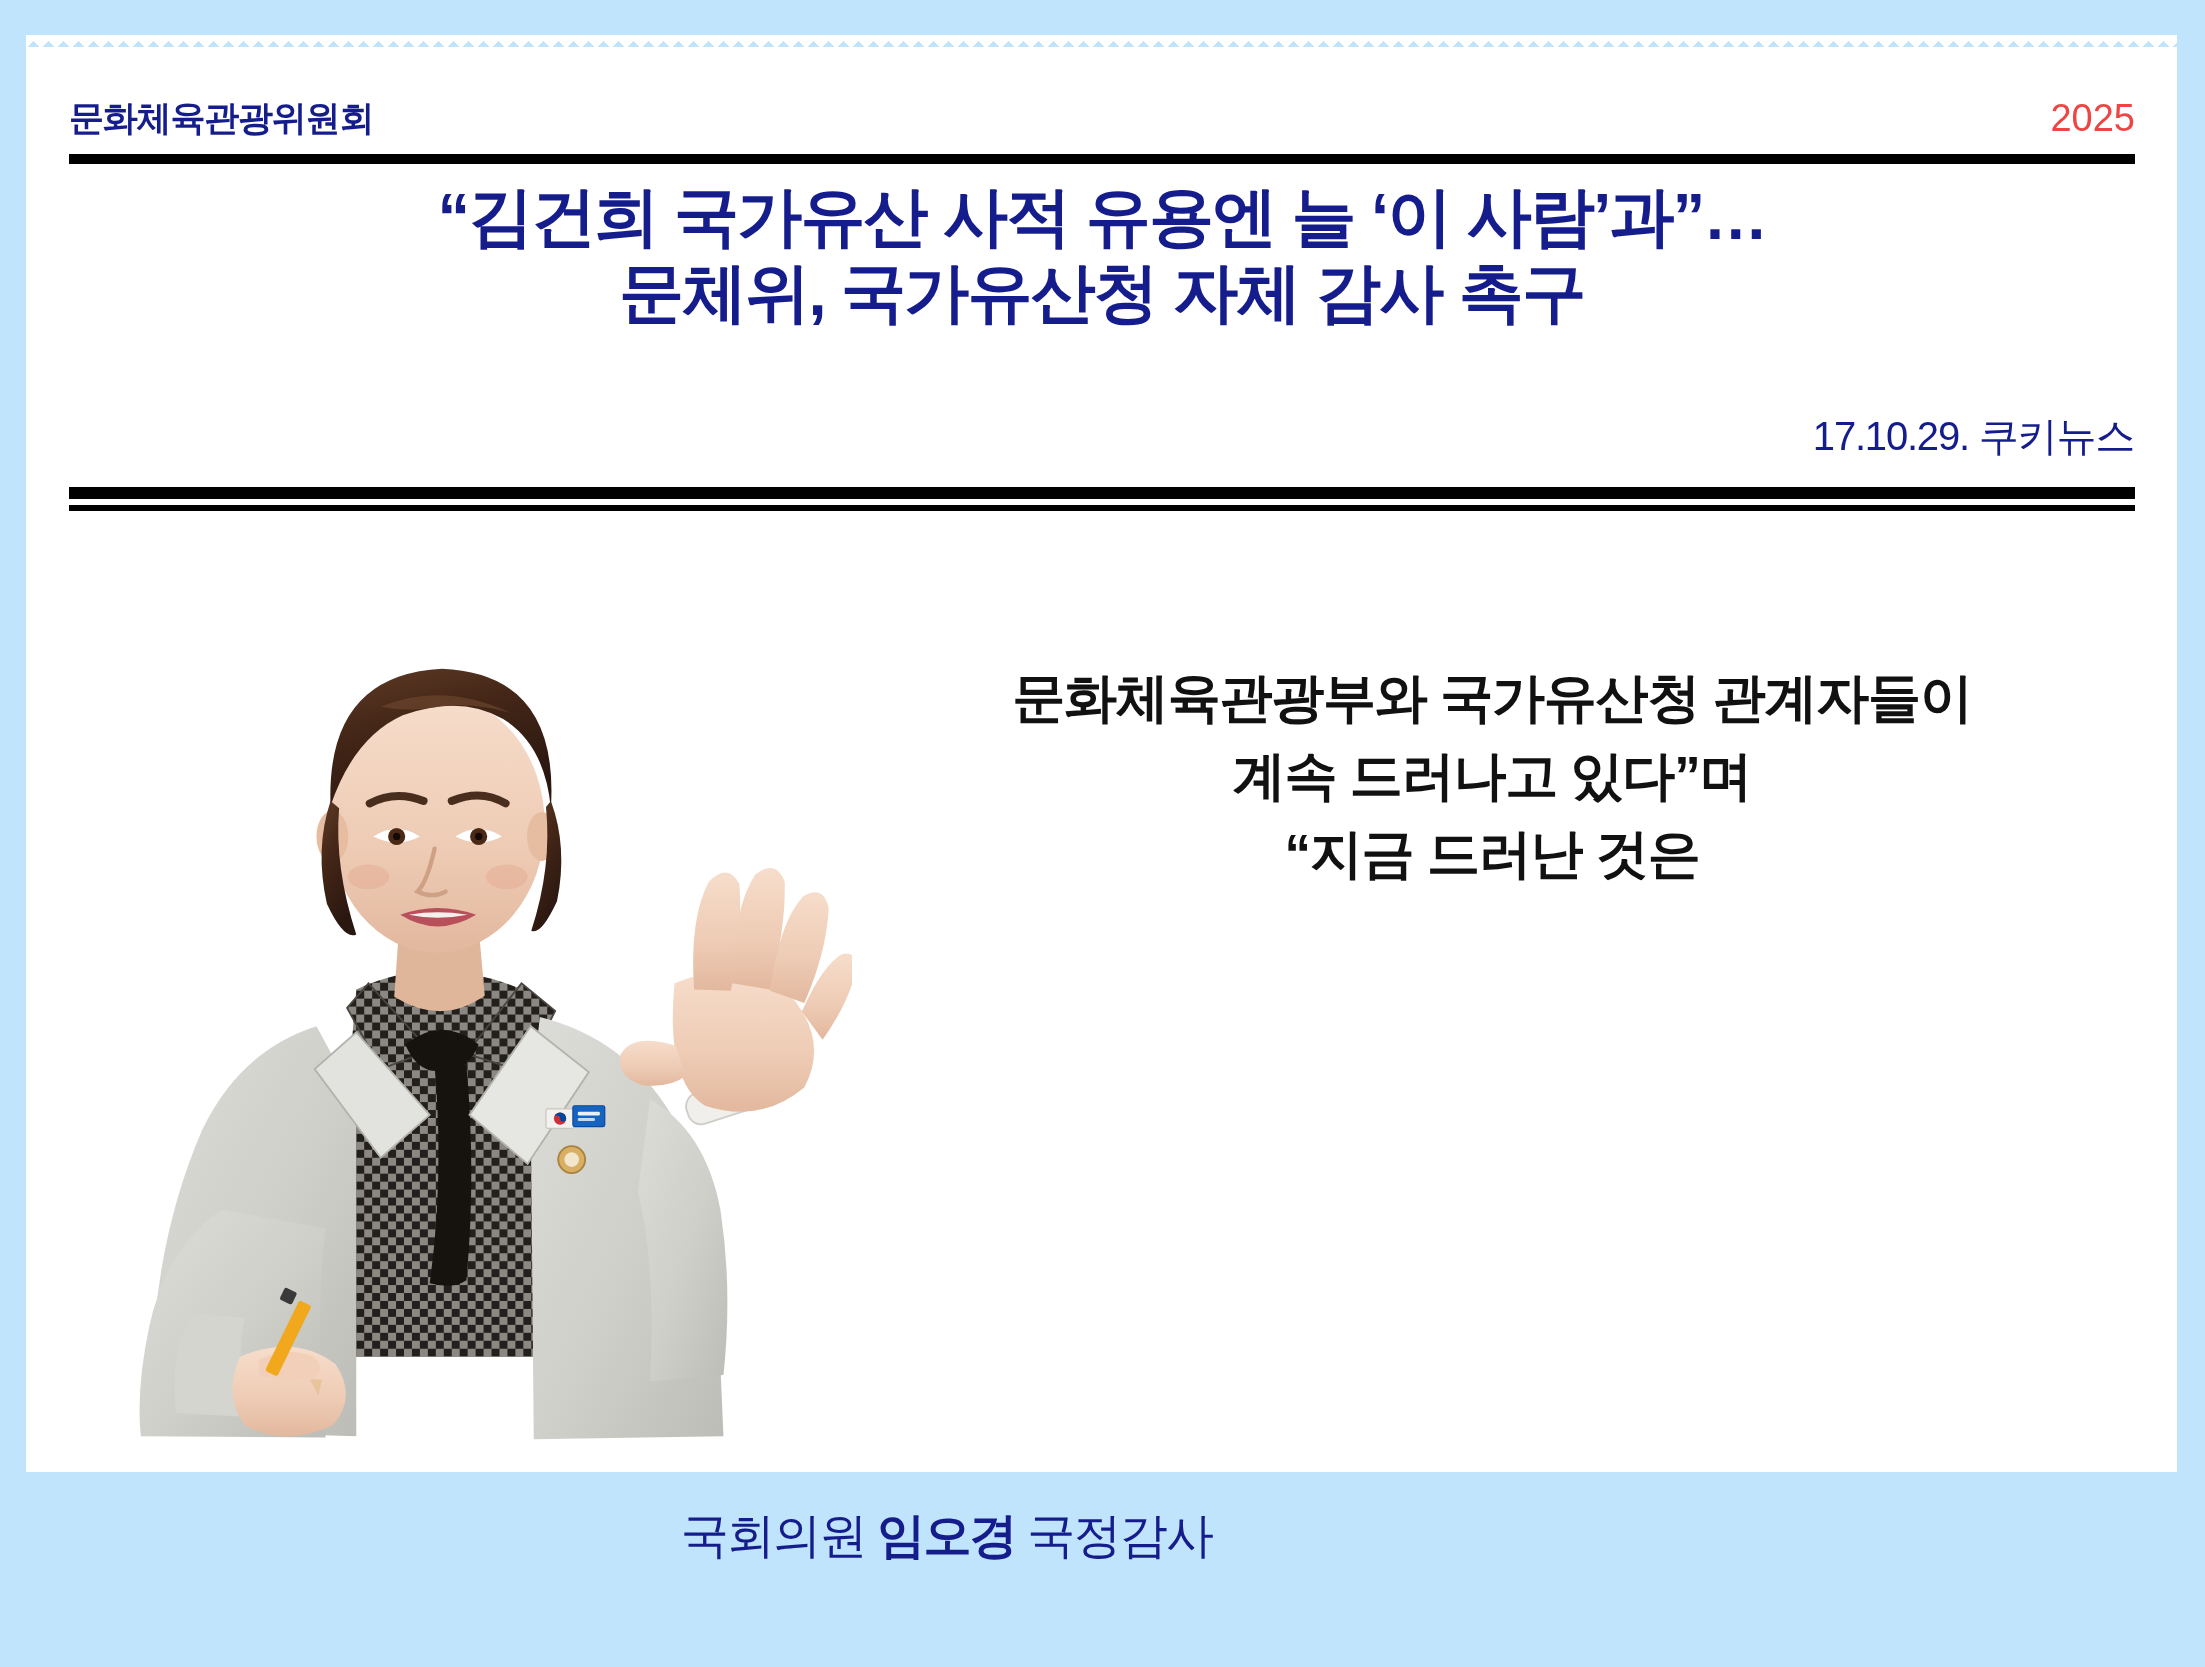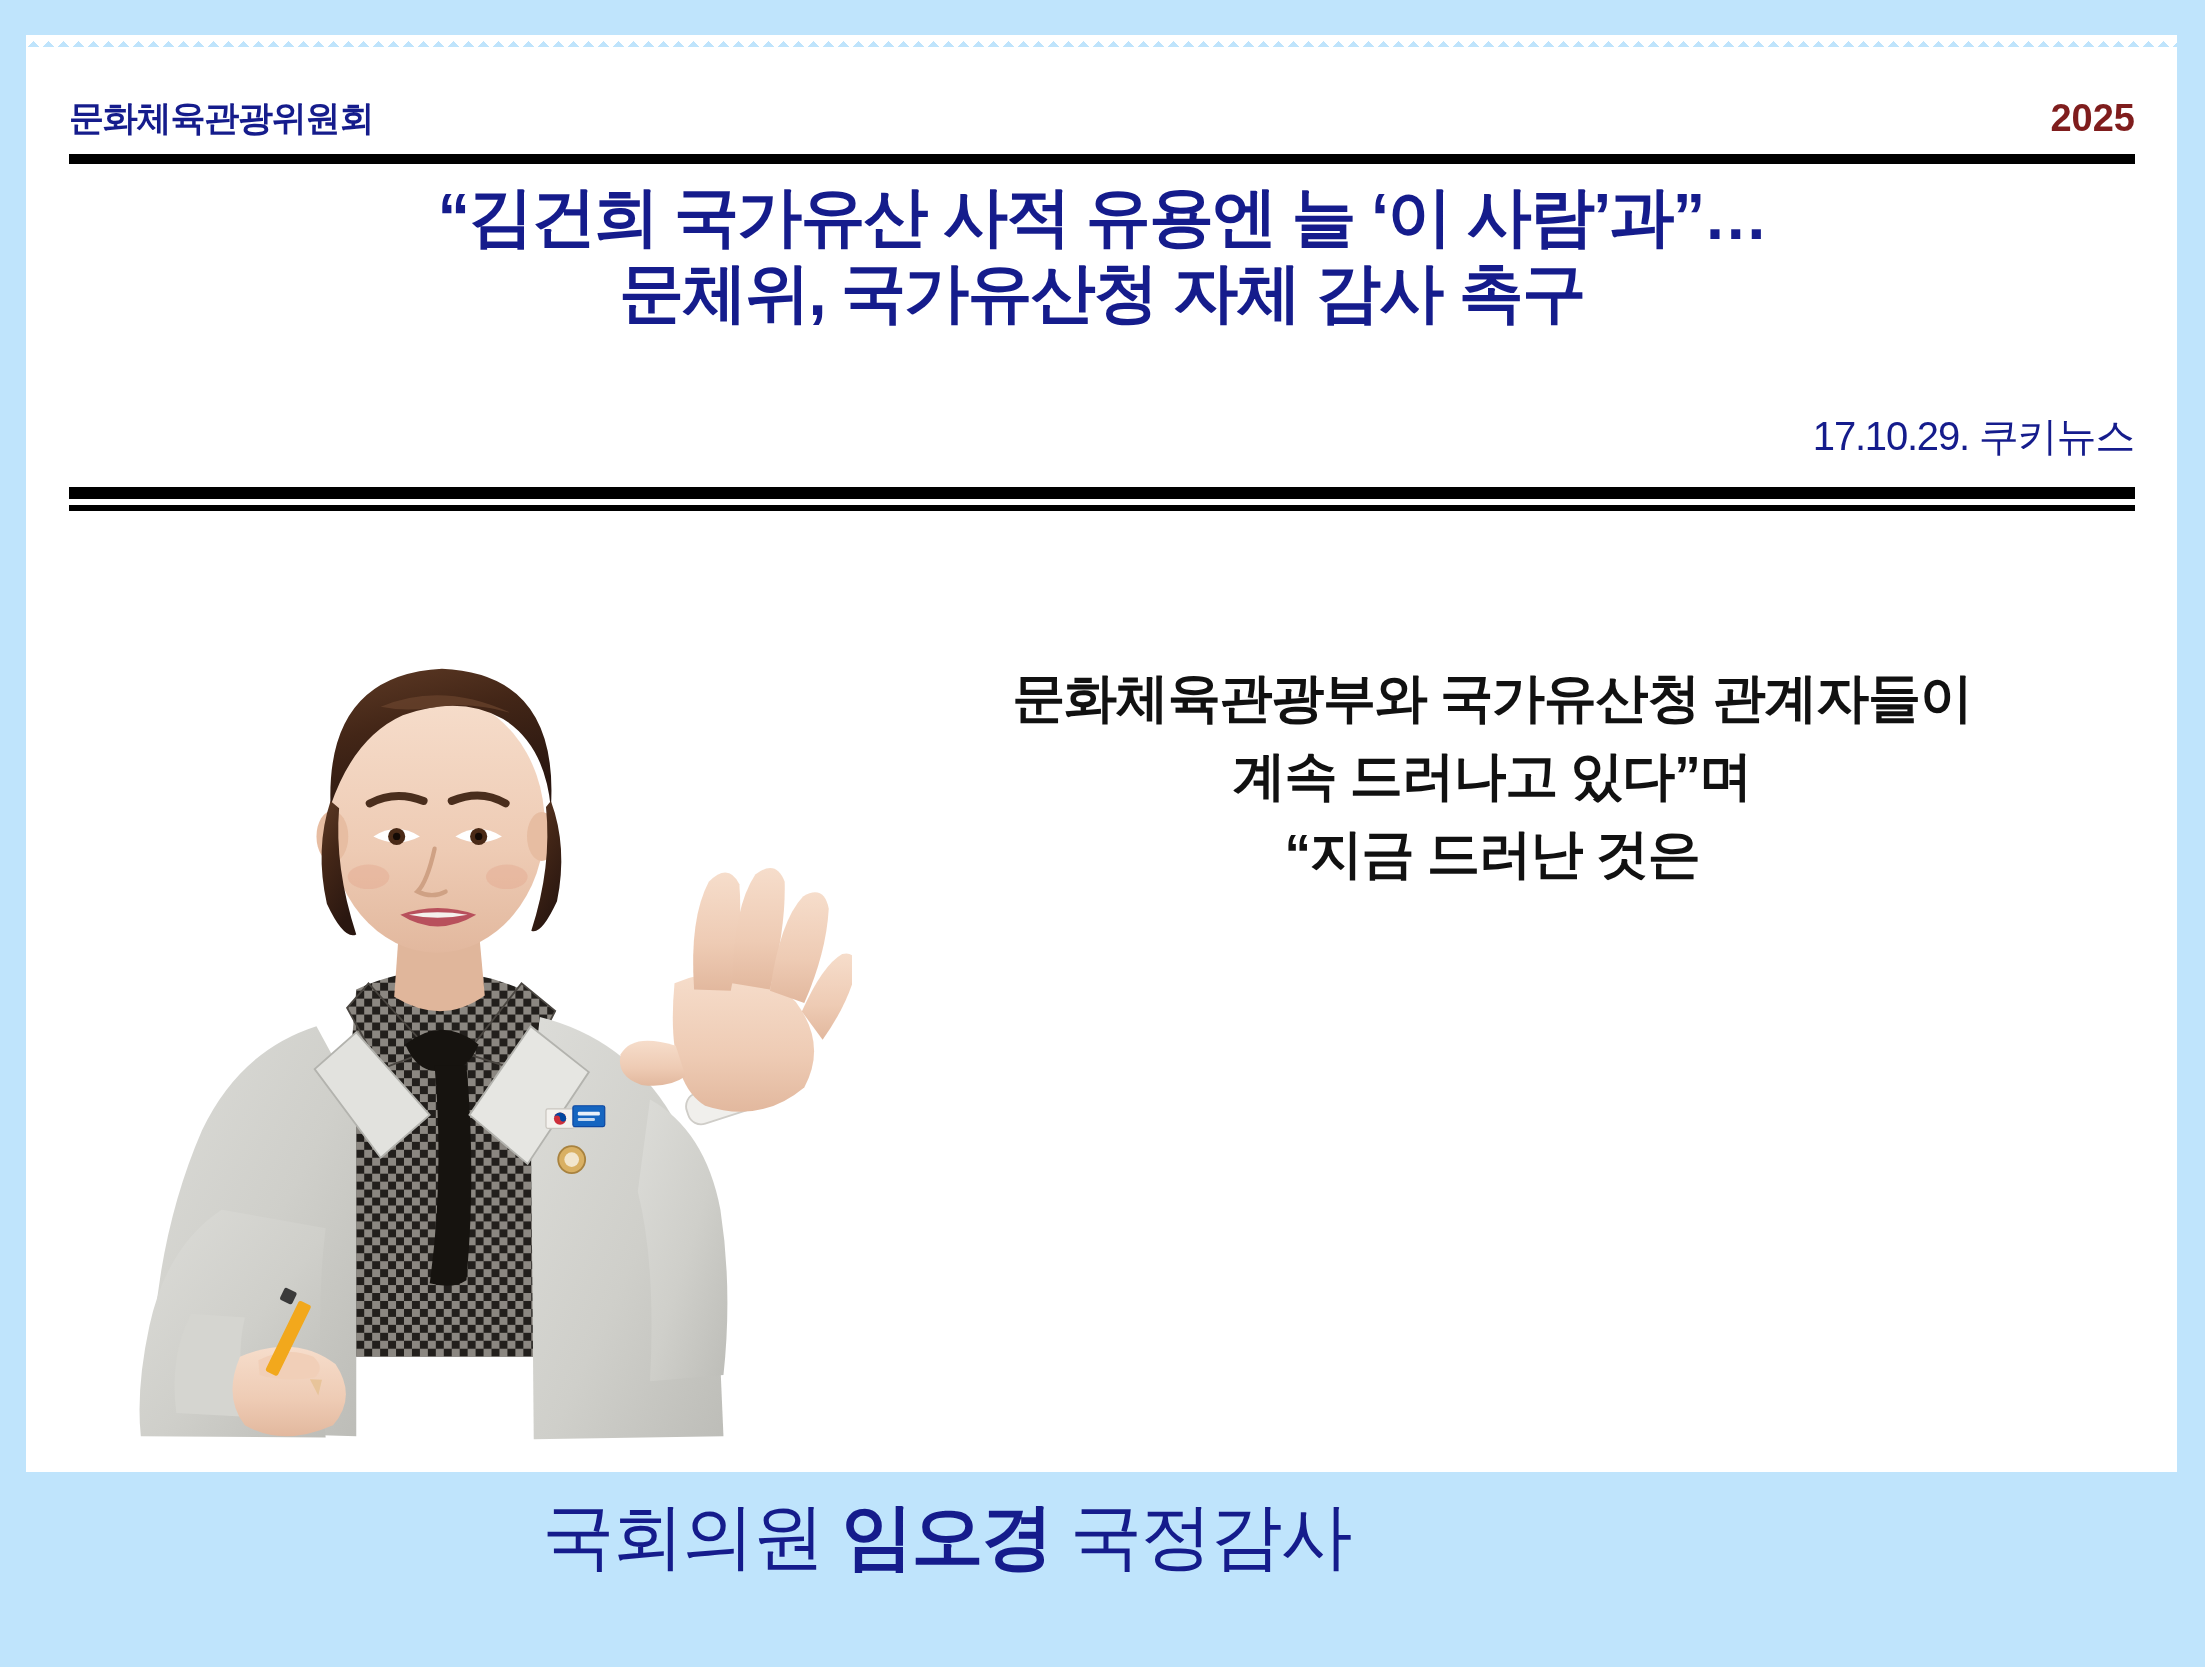--- a/index.html
+++ b/index.html
@@ -41,21 +41,21 @@
     position:absolute;left:43px;top:61px;
     width:2066px;height:44px;
   }
   #committee-name{
     position:absolute;left:0;top:0;
     font-size:35px;font-weight:bold;color:#151c8c;
     letter-spacing:-1.2px;line-height:44px;white-space:nowrap;
   }
   #year-label{
     position:absolute;right:0;top:0;
-    font-size:38px;font-weight:bold;color:#7f1d1d;
+    font-size:38px;font-weight:normal;color:#ef4444;
     line-height:44px;white-space:nowrap;
   }
 
   
   .rule{position:absolute;background:#000000;left:43px;width:2066px;}
   #rule-top{top:119px;height:9.8px;}
   #rule-mid-thick{top:452px;height:12.2px;}
   #rule-mid-thin{top:470px;height:5.5px;}
 
   
@@ -81,21 +81,21 @@
     width:1328px;text-align:center;color:#111111;
     font-size:53px;line-height:78px;font-weight:bold;
     letter-spacing:-1.2px;
   }
   #quote-block .q-line{display:block;white-space:nowrap;}
 
   
   #footer{
     position:absolute;left:0;top:1493px;
     width:1893px;text-align:center;
-    color:#151c8c;font-size:72px;line-height:86px;
+    color:#151c8c;font-size:48px;line-height:86px;
     letter-spacing:-1.8px;white-space:nowrap;
   }
   #footer .fname{font-weight:bold;}
   #footer .fthin{font-weight:500;}
 
   
   #portrait{
     position:absolute;left:12.2px;top:526px;
     width:814px;height:912px;
   }

